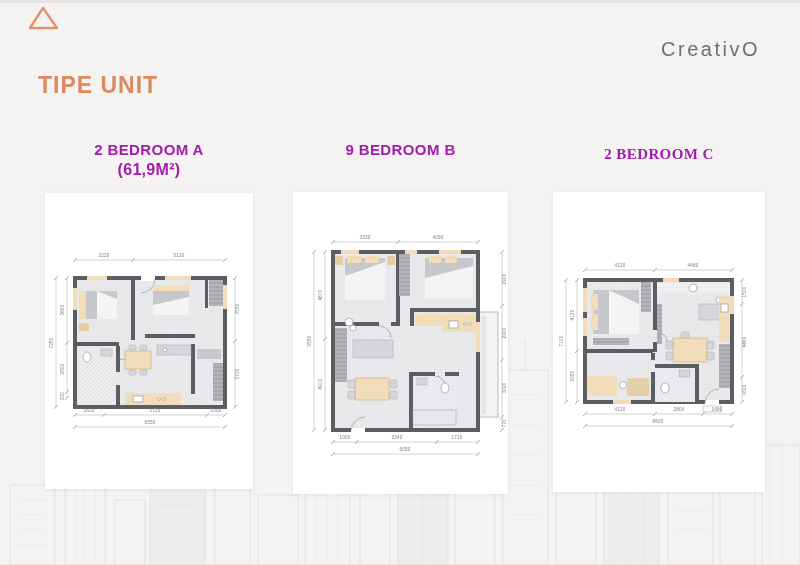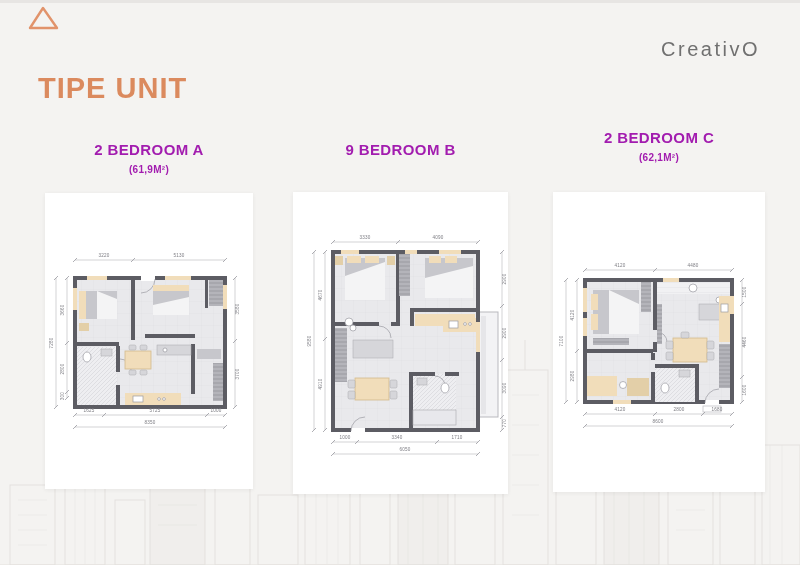--- a/index.html
+++ b/index.html
@@ -6,32 +6,32 @@
   body{
     width:800px;height:565px;position:relative;overflow:hidden;
     background:#f4f3f1;
     font-family:"Liberation Sans","DejaVu Sans",sans-serif;
     -webkit-font-smoothing:antialiased;
   }
   .top-edge{position:absolute;left:0;top:0;width:800px;height:3px;background:#e7e5e3;z-index:3;}
   .corner-triangle{position:absolute;left:28px;top:6px;z-index:3;}
   .page-title{
     position:absolute;left:38px;top:72px;z-index:3;
-    font-size:29px;font-weight:bold;letter-spacing:1px;color:#db8a5e;
+    font-size:23px;font-weight:bold;letter-spacing:1px;color:#db8a5e;
   }
   .logo{
     position:absolute;right:40px;top:38px;z-index:3;
     font-size:20px;font-weight:normal;letter-spacing:2.5px;color:#707070;margin-left:15px;
   }
   .unit-heading{position:absolute;z-index:2;text-align:center;color:#a21caf;}
   .unit-heading .name{font-size:15px;font-weight:bold;letter-spacing:.4px;line-height:20px;}
-  .unit-heading .area{font-size:10px;font-weight:bold;letter-spacing:.3px;line-height:19px;}
+  .unit-heading .area{font-size:16px;font-weight:bold;letter-spacing:.3px;line-height:19px;}
   .heading-a{left:45px;top:140px;width:208px;}
   .heading-b{left:293px;top:140px;width:215px;}
-  .heading-c{left:553px;top:128px;width:212px;}
+  .heading-c{left:553px;top:144px;width:212px;font-family:Liberation Serif, serif;}
   .card{
     position:absolute;background:#ffffff;z-index:2;
     box-shadow:0 1px 4px rgba(60,55,50,.07);
   }
   .card-a{left:45px;top:193px;width:208px;height:296px;}
   .card-b{left:293px;top:192px;width:215px;height:302px;}
   .card-c{left:553px;top:192px;width:212px;height:300px;}
   .card svg{display:block;width:100%;height:100%;}
   .skyline{position:absolute;left:0;bottom:0;z-index:0;opacity:.55;}
   
@@ -114,21 +114,20 @@
 
 <div class="unit-heading heading-a">
   <div class="name">2 BEDROOM A</div>
   <div class="area">(61,9M²)</div>
 </div>
 <div class="unit-heading heading-b">
   <div class="name">9 BEDROOM B</div>
 </div>
 <div class="unit-heading heading-c">
   <div class="name">2 BEDROOM C</div>
-  <div class="area">(62,1M²)</div>
 </div>
 
 <section class="card card-a">
 <svg viewBox="0 0 208 296">
   <g>
     <rect x="30" y="85" width="150" height="129" fill="url(#floorgrid)" stroke="#5c5c63" stroke-width="4"></rect>
     <rect x="32" y="154" width="40" height="58" fill="url(#hatch)"></rect>
   </g>
   <g class="wallgroup">
     <rect class="wall" x="86" y="85" width="4" height="62"></rect>

